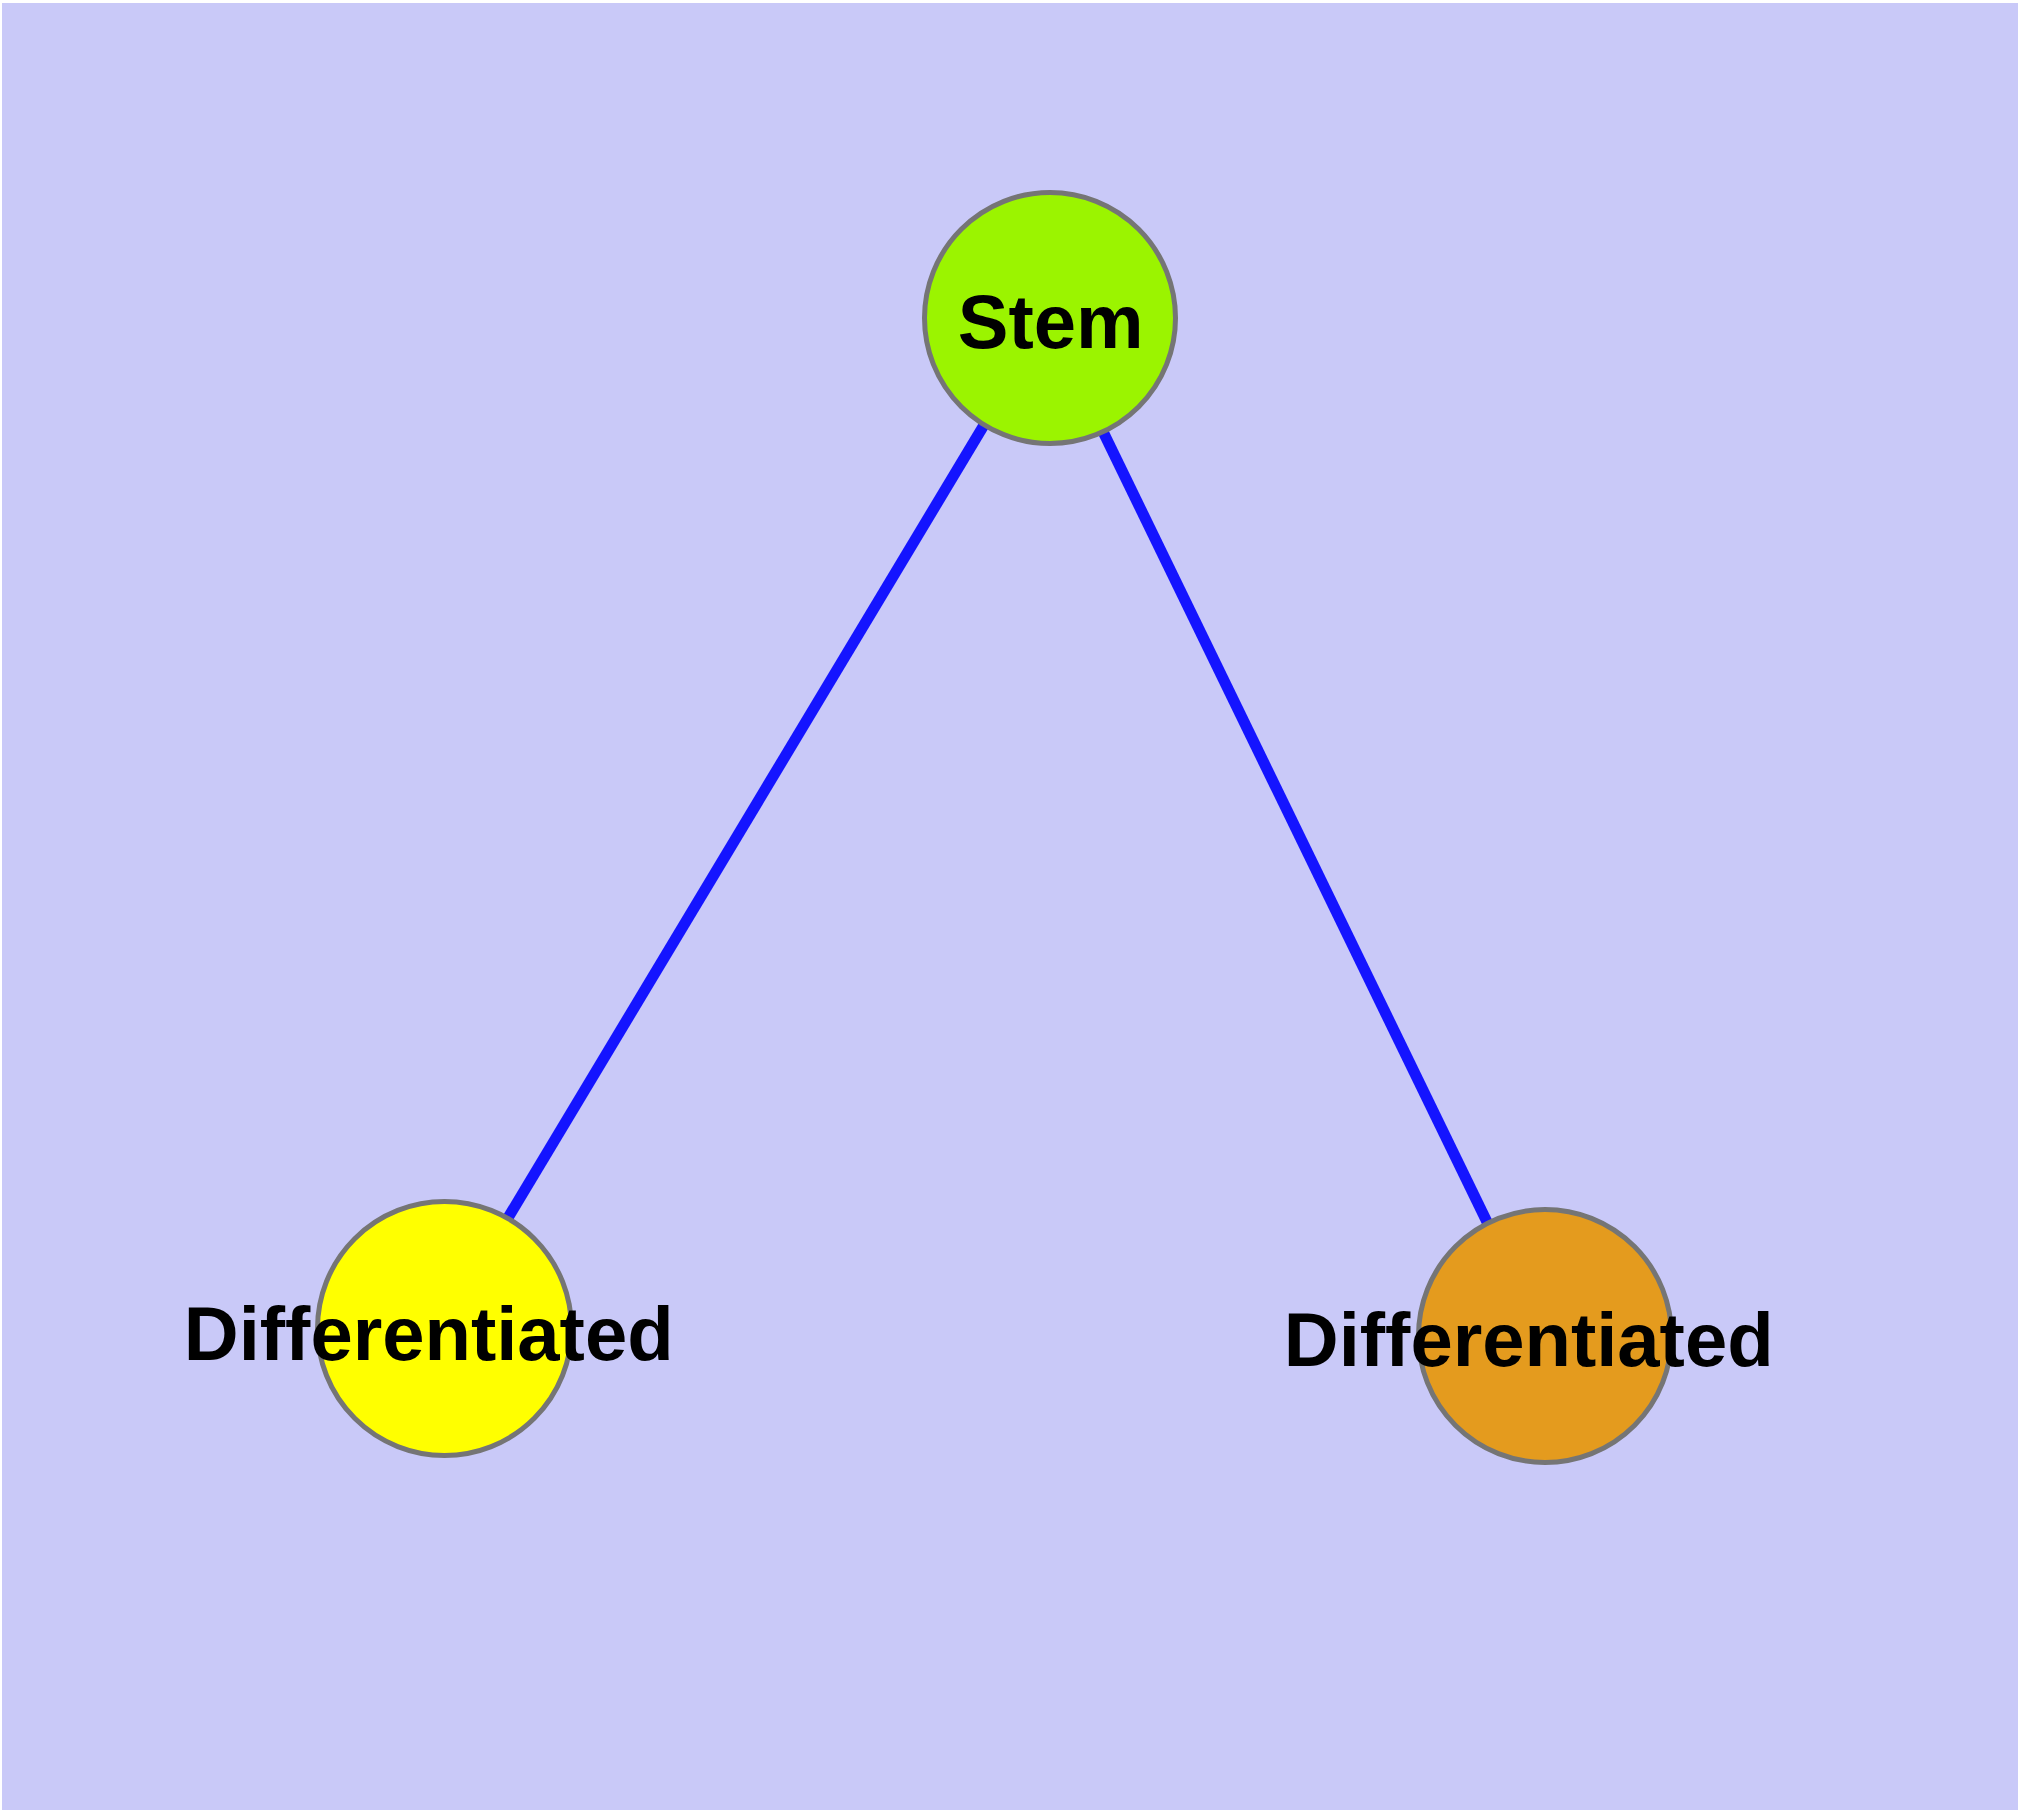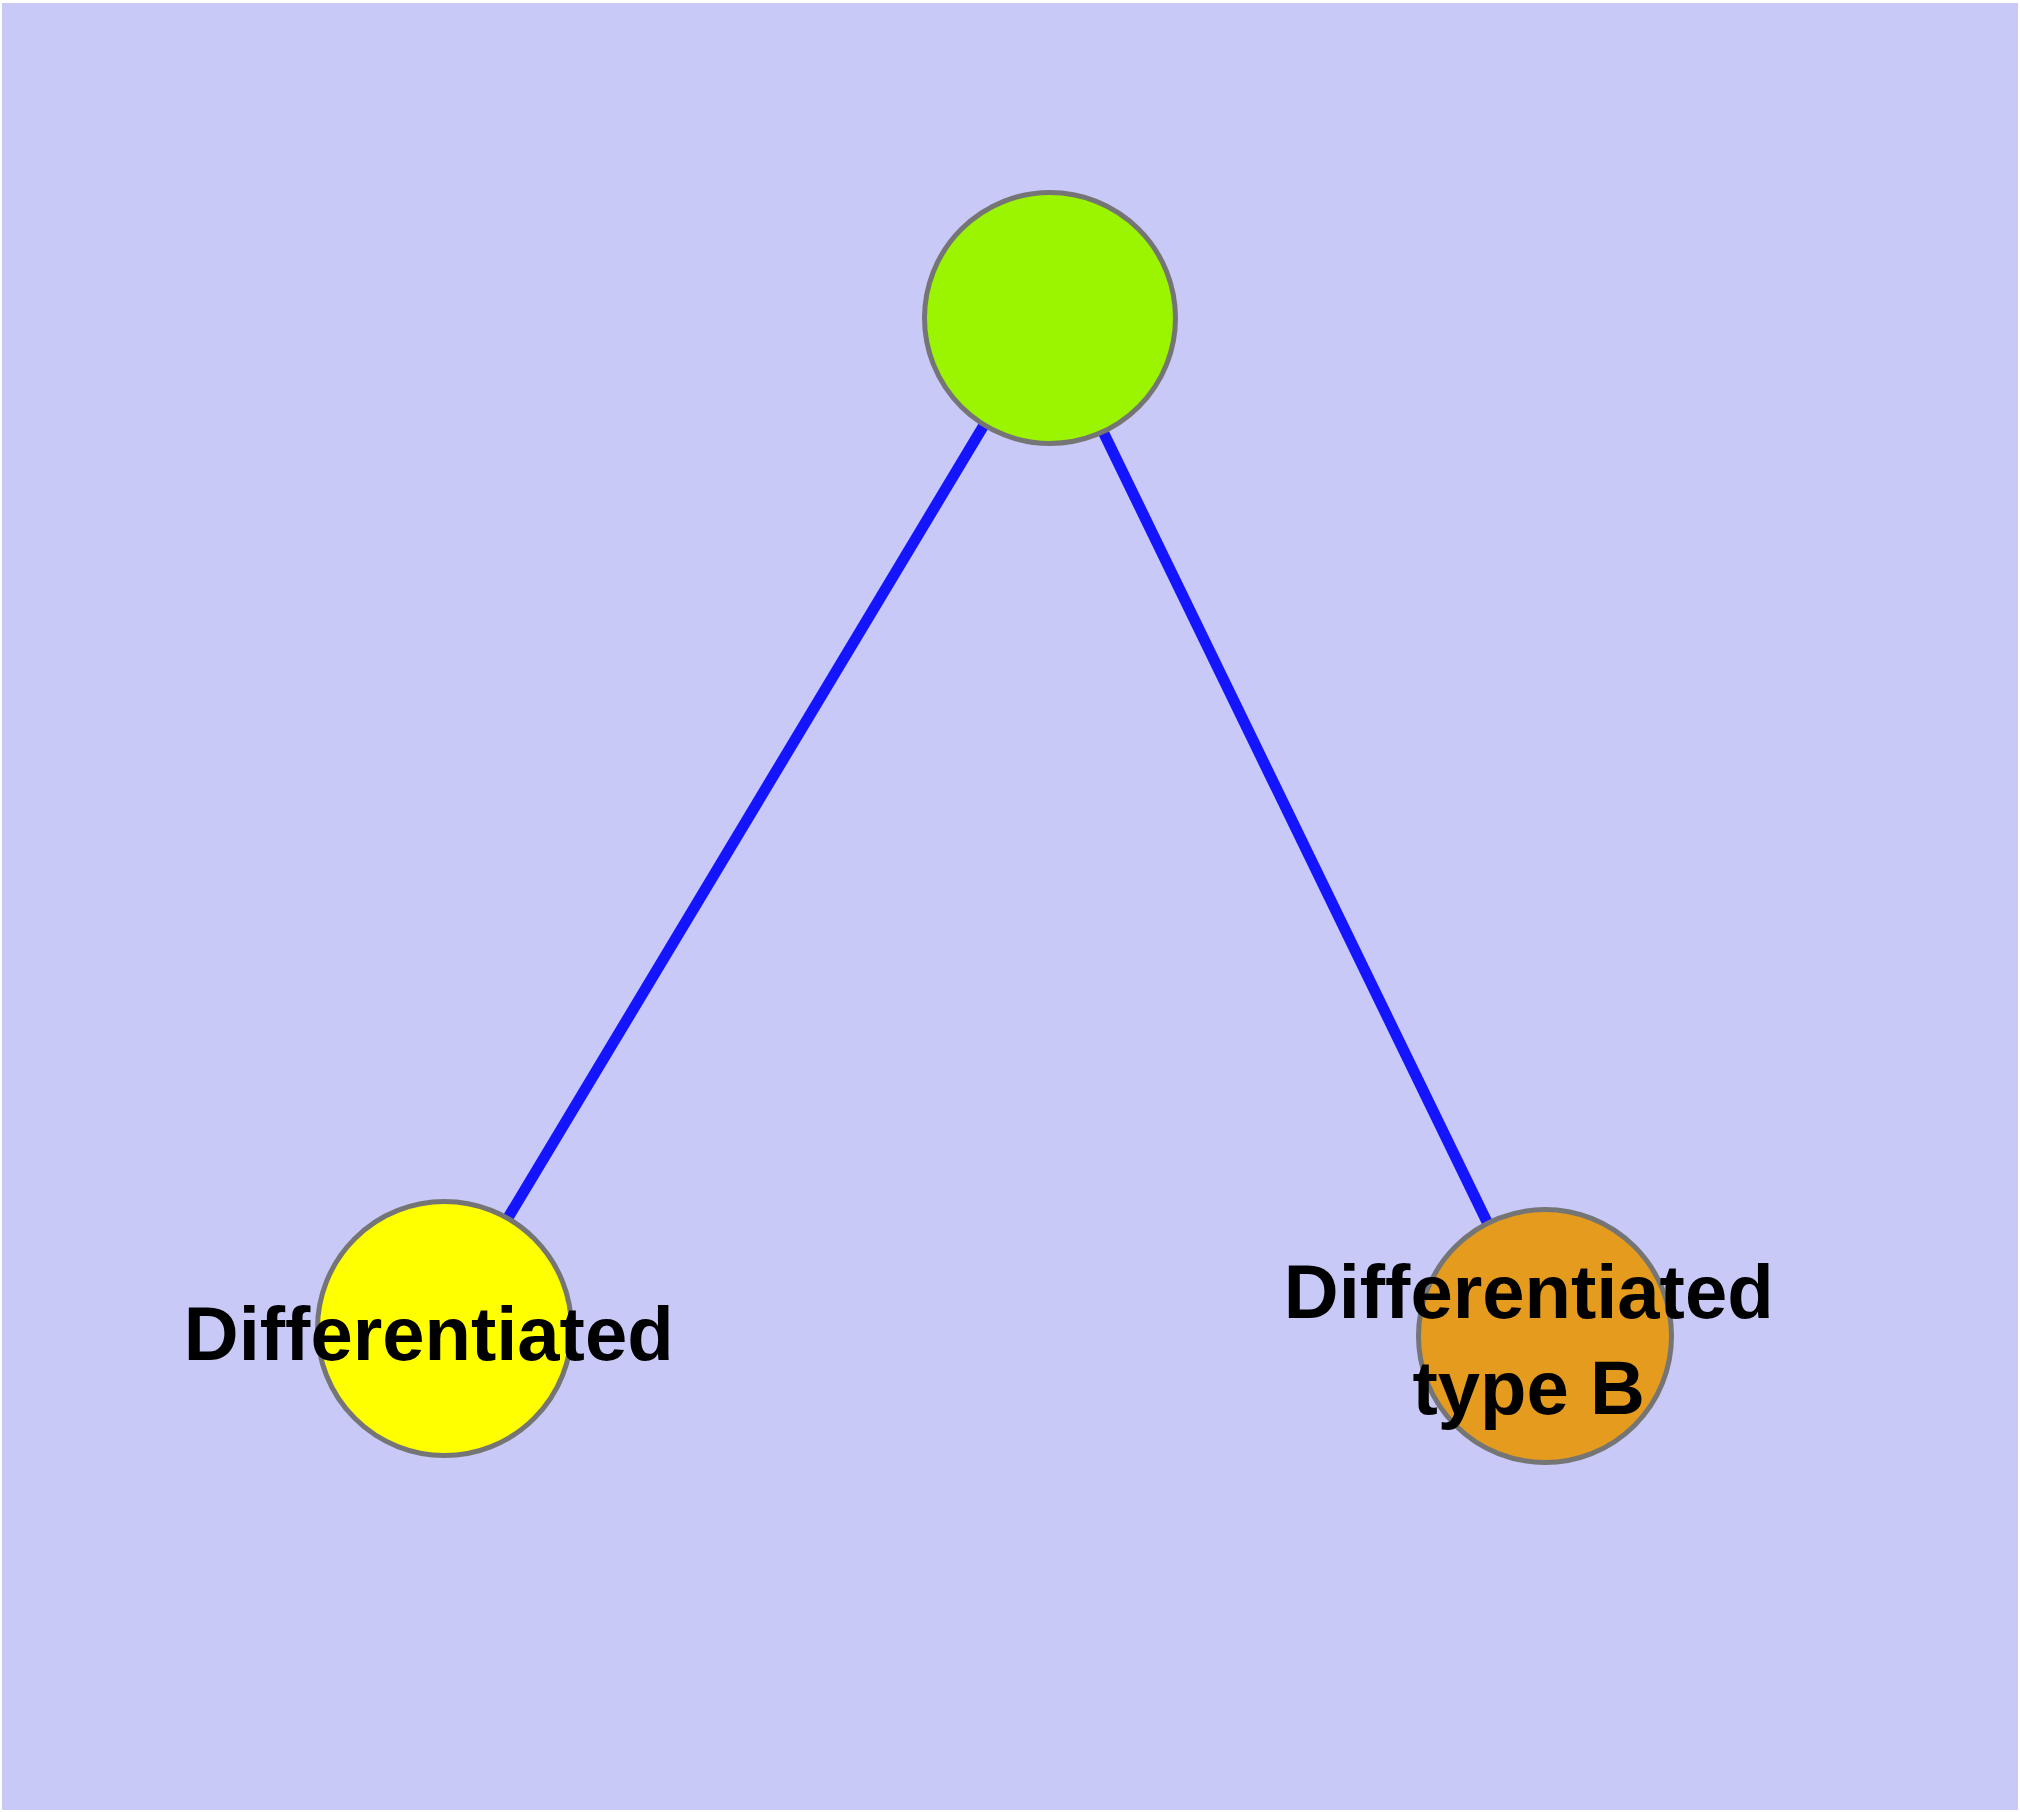--- a/index.html
+++ b/index.html
@@ -81,24 +81,24 @@
     <line class="edge" x1="1237" y1="373" x2="522" y2="1564" style="stroke: rgb(20, 20, 255);"></line>
     <line class="edge" x1="1237" y1="373" x2="1820" y2="1573" style="stroke: rgb(20, 20, 255);"></line>
   </svg>
 
   <div class="node node-stem" style="background-color: rgb(155, 244, 0); border-color: rgb(117, 117, 117);"></div>
 
   <div class="node node-diff-a" style="background-color: rgb(255, 255, 0); border-color: rgb(117, 117, 117);"></div>
 
   <div class="node node-diff-b" style="background-color: rgb(228, 155, 30); border-color: rgb(117, 117, 117);"></div>
 
+  <div class="node-label label-stem" style="color: rgb(0, 0, 0);">Stem</div>
 
   <div class="node-label label-diff-a" style="color: rgb(0, 0, 0);">
     <span class="label-line">Differentiated</span>
   </div>
 
   <div class="node-label label-diff-b" style="color: rgb(0, 0, 0);">
     <span class="label-line">Differentiated</span>
-    <span class="label-line">type B</span>
   </div>
 
 </div>
 
 
 </body></html>

